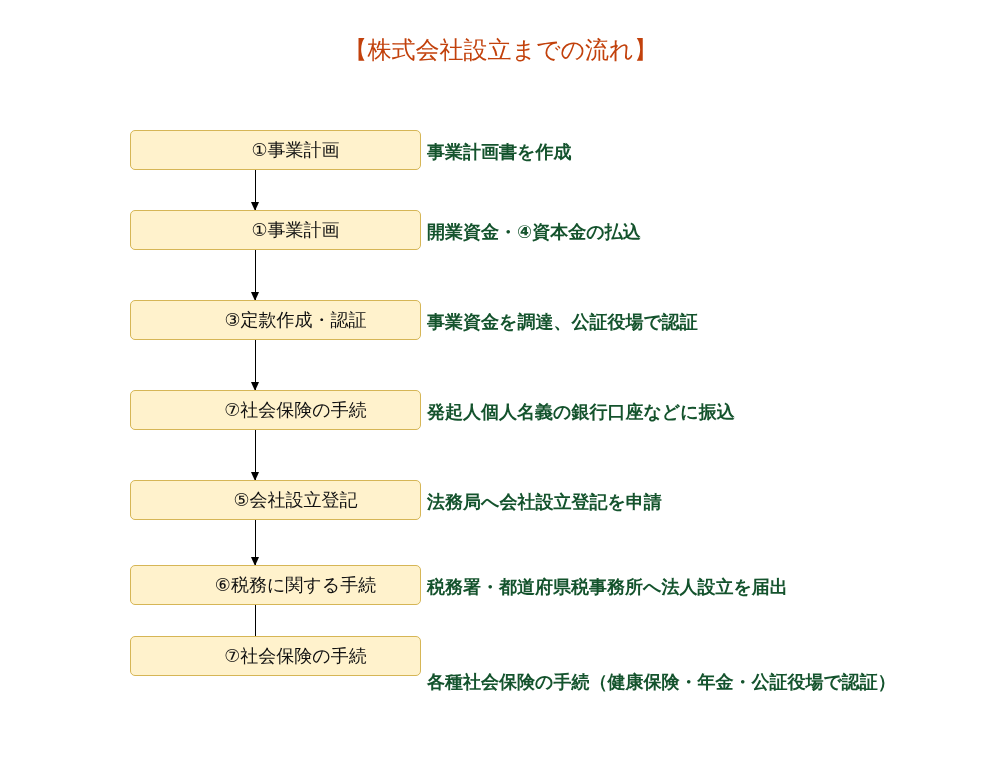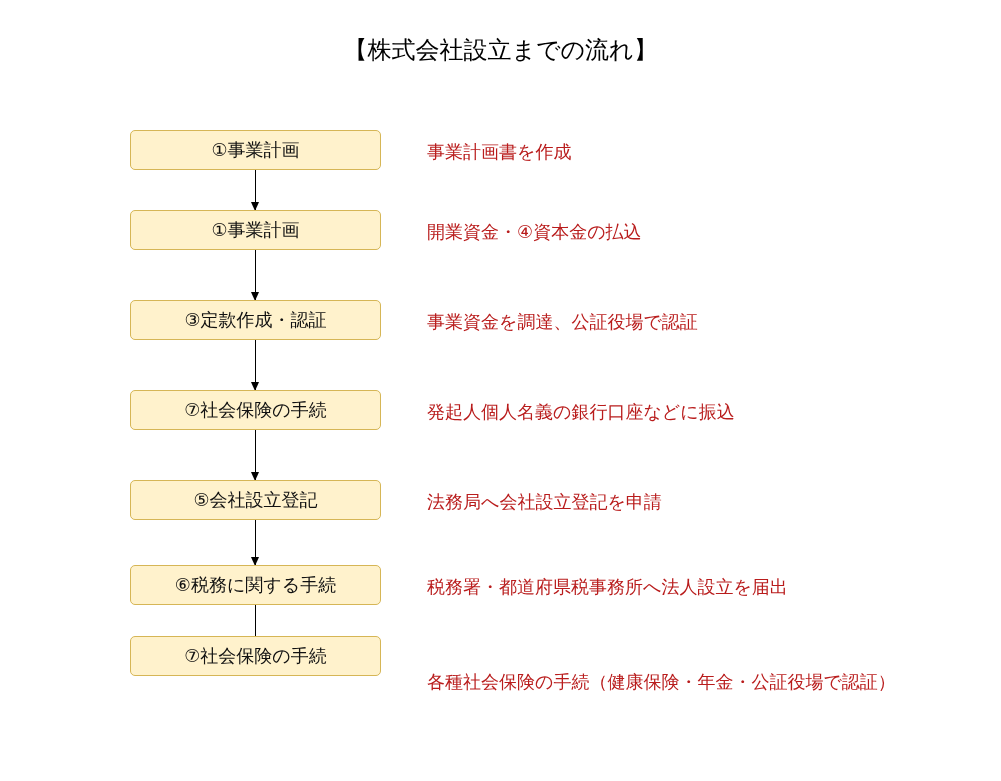--- a/index.html
+++ b/index.html
@@ -1,25 +1,25 @@
 <!DOCTYPE html>
 <html><head>
 <meta charset="utf-8">
 <style>
   html, body { margin: 0; padding: 0; background: #ffffff; }
   body { width: 1001px; height: 781px; position: relative; overflow: hidden;
          font-family: "DejaVu Sans", "Liberation Sans", sans-serif; color: #111; }
   .title { position: absolute; left: 0; width: 1001px; top: 34px; text-align: center;
-           font-size: 24px; line-height: 32px; color: #000000; }
+           font-size: 24px; line-height: 32px; color: #c2410c; }
   .step { position: absolute; left: 130px; width: 249px; height: 38px;
           background: #fff2cc; border: 1px solid #d6b656; border-radius: 5px;
           display: flex; align-items: center; justify-content: center;
-          font-size: 18px; color: #111; box-sizing: content-box; }
-  .desc { position: absolute; left: 427px; font-size: 18px; line-height: 24px; color: #b91c1c;
-          white-space: nowrap; }
+          font-size: 18px; color: #111; box-sizing: content-box; padding-left: 40px; }
+  .desc { position: absolute; left: 427px; font-size: 18px; line-height: 24px; color: #14532d;
+          white-space: nowrap; font-weight: bold; }
   .arrow { position: absolute; left: 255px; width: 1px; background: #000; }
   .arrow::after { content: ""; position: absolute; left: -4px; bottom: -1px;
                   border-left: 4.5px solid transparent; border-right: 4.5px solid transparent;
                   border-top: 9px solid #000; }
 </style>
 </head>
 <body>
 
 <div class="title">【株式会社設立までの流れ】</div>
 

